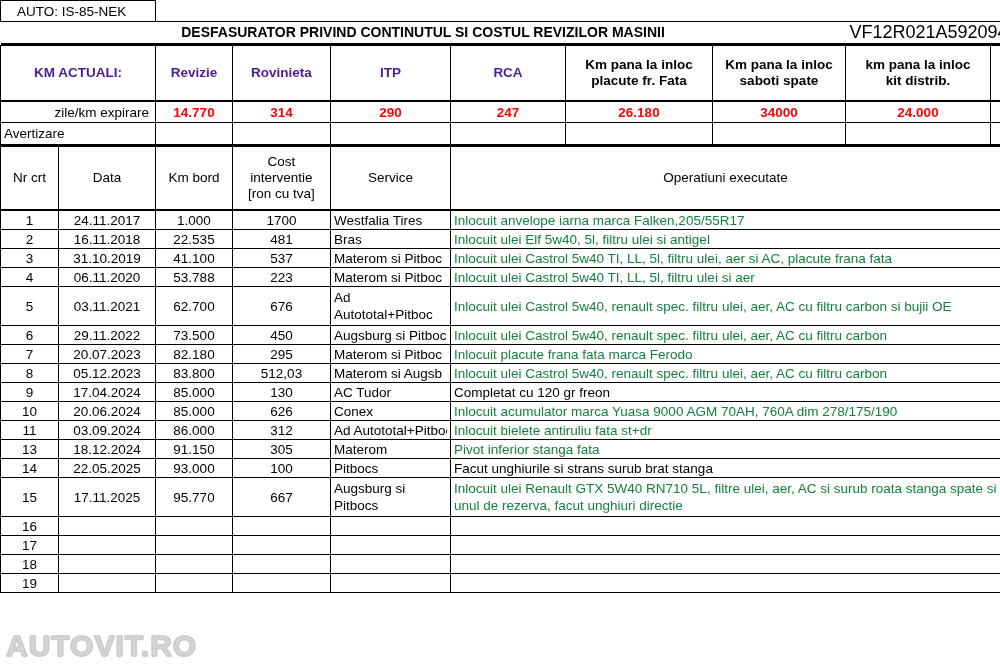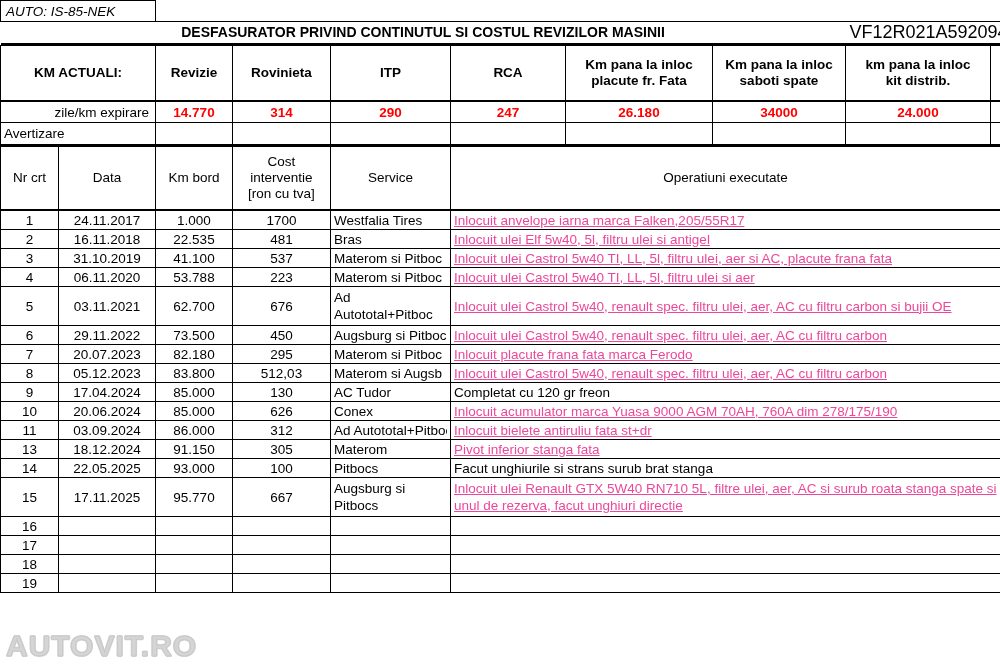--- a/index.html
+++ b/index.html
@@ -33,31 +33,30 @@
     line-height: 15px;
     color: #000000;
     vertical-align: middle;
     overflow: hidden;
     white-space: nowrap;
     background: #ffffff;
   }
   .noborder { border: none; }
   .nb-r { border-right: none; }
   .l   { text-align: left; }
-  .red { color: #000000; }
+  .red { color: #4c1d95; }
 
   
   .autorow td {
     height: 20px;
     font-size: 13.5px;
   }
   .auto-label {
     font-size: 13.5px;
-    padding-left: 5px;
-    font-style: italic;
+    padding-left: 16px;
   }
 
   .titlerow td {
     height: 21px;
     border-top: 1px solid #000000;
     border-bottom: 2px solid #000000;
   }
   .title-main {
     font-weight: bold;
     font-size: 14px;
@@ -123,22 +122,21 @@
   .datarow td {
     height: 18px;
     font-size: 13.5px;
   }
   .datarow td.num  { text-align: center; }
   .datarow td.svc  { text-align: left; }
   .datarow td.op   { text-align: left; }
   .tall td { height: 38px; }
 
   .lnk {
-    color: #ec4899;
-    text-decoration: underline;
+    color: #15803d;
   }
   .plain { color: #000000; text-decoration: none; }
   .wrapcell { white-space: normal; line-height: 17px; }
 
   
   .svc .clip {
     display: block;
     overflow: hidden;
     white-space: nowrap;
   }

